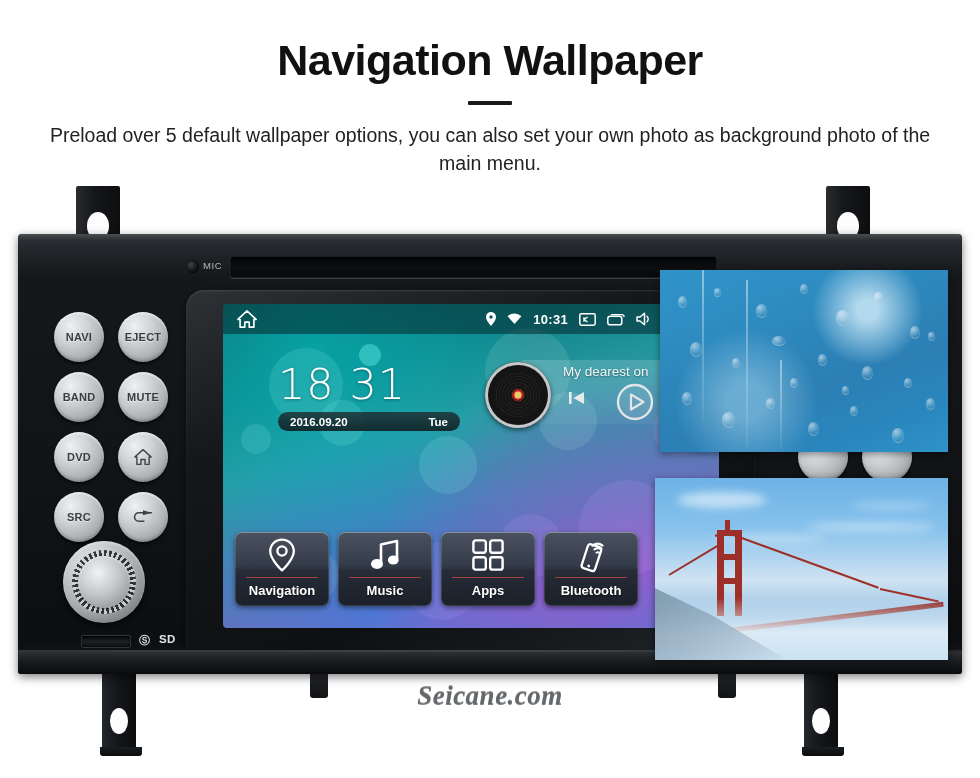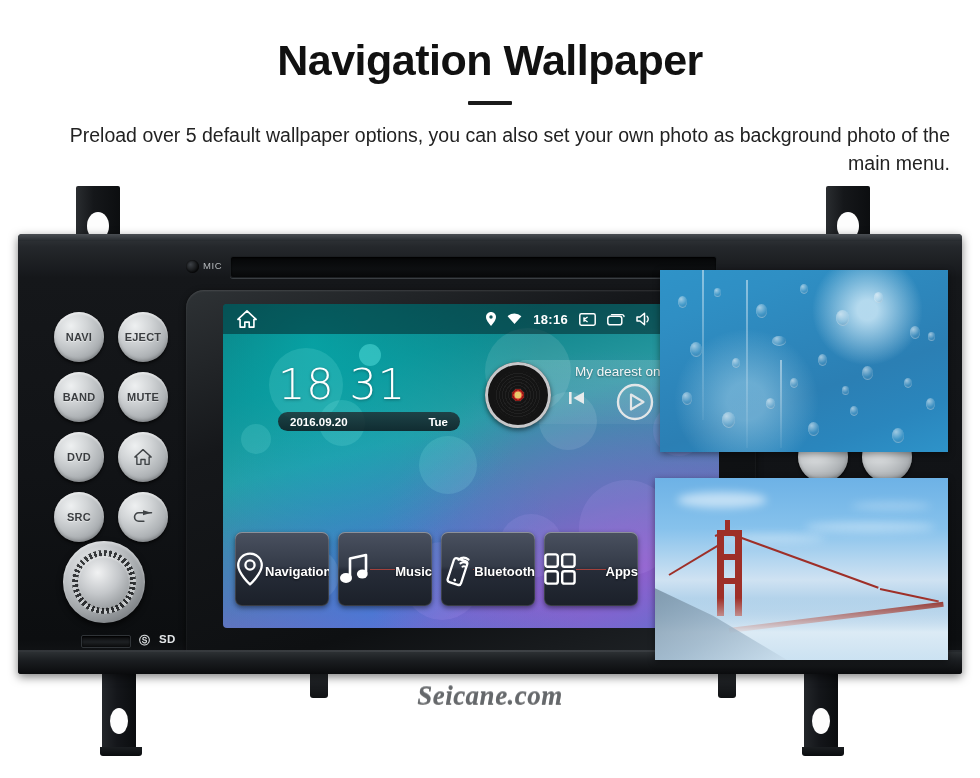--- a/index.html
+++ b/index.html
@@ -17,21 +17,21 @@
     font-size:43px;font-weight:bold;color:#111;
     letter-spacing:-0.5px;
     font-family:"Liberation Sans", sans-serif;
   }
   .title-rule{
     width:44px;height:4px;background:#1a1a1a;
     margin:16px auto 0 auto;border-radius:1px;
   }
   .subtitle{
     margin:16px auto 0 auto;width:920px;
-    font-size:19.5px;line-height:28px;color:#222;text-align:right;
+    font-size:19.5px;line-height:28px;color:#222;
   }
 
   
   .device{position:absolute;left:18px;top:186px;width:944px;height:570px;}
 
   .bracket{position:absolute;background:#16181a;}
   .bracket-top{width:44px;height:58px;top:0;border-radius:2px 2px 0 0;
     background:linear-gradient(90deg,#2a2d30 0%,#15171a 40%,#0c0e10 100%);}
   .bracket-hole{
     position:absolute;left:50%;top:26px;transform:translateX(-50%);
@@ -192,33 +192,33 @@
   }
   .vinyl::before{
     content:"";position:absolute;left:50%;top:50%;transform:translate(-50%,-50%);
     width:7px;height:7px;border-radius:50%;background:#e8c96a;
   }
   .vinyl::after{
     content:"";position:absolute;left:9px;top:9px;right:9px;bottom:9px;border-radius:50%;
     background:repeating-radial-gradient(circle,rgba(255,255,255,.05) 0 1px,rgba(0,0,0,0) 1px 3px);
   }
   .mw-title{
-    position:absolute;left:90px;top:4px;width:150px;
+    position:absolute;left:78px;top:4px;width:150px;
     color:#f2f5f6;font-size:13.5px;white-space:nowrap;overflow:hidden;
     text-shadow:0 1px 2px rgba(0,0,0,.4);
   }
   .mw-prev{position:absolute;left:82px;top:28px;cursor:pointer;}
   .mw-play{position:absolute;left:130px;top:22px;width:40px;height:40px;cursor:pointer;}
 
   .tiles{position:absolute;left:12px;bottom:22px;display:flex;gap:9px;}
   .tile{
     width:94px;height:74px;border-radius:7px;
     background:linear-gradient(180deg,#4a5160 0%,#343b48 46%,#262c38 52%,#1b2029 100%);
     box-shadow:0 2px 5px rgba(0,0,0,.45), inset 0 1px 0 rgba(255,255,255,.28), inset 0 0 0 1px rgba(255,255,255,.13);
-    display:flex;flex-direction:row;align-items:center;
+    display:flex;flex-direction:column;align-items:center;
     cursor:pointer;position:relative;overflow:hidden;
   }
   .tile-icon{height:45px;display:flex;align-items:center;justify-content:center;}
   .tile-sep{width:72px;height:1px;background:#b8443c;opacity:.85;}
   .tile-label{
     color:#fff;font-size:13px;font-weight:bold;margin-top:5px;
     text-shadow:0 1px 2px rgba(0,0,0,.6);
   }
 
   .watermark{
@@ -362,21 +362,21 @@
               <svg width="10" height="14" viewBox="0 0 10 14">
                 <path d="M5 0 C2.2 0 0 2.2 0 5 C0 8.6 5 14 5 14 C5 14 10 8.6 10 5 C10 2.2 7.8 0 5 0 Z" fill="#fff"></path>
                 <circle cx="5" cy="5" r="1.7" fill="#11575c"></circle>
               </svg>
             </span>
             <span class="sb-ic">
               <svg width="15" height="12" viewBox="0 0 15 12">
                 <path d="M7.5 11 L0.6 3.2 A10.5 10.5 0 0 1 14.4 3.2 Z" fill="#fff"></path>
               </svg>
             </span>
-            <span class="sb-time">18:16</span>
+            <span class="sb-time">10:31</span>
             <span class="sb-ic">
               <svg width="17" height="13" viewBox="0 0 17 13">
                 <rect x="0.8" y="0.8" width="15.4" height="11.4" rx="1.6" fill="none" stroke="#fff" stroke-width="1.5"></rect>
                 <path d="M5 4.2 L5 8.8 M5 6.5 L8.6 4 M5 6.5 L8.6 9" fill="none" stroke="#fff" stroke-width="1.4"></path>
               </svg>
             </span>
             <span class="sb-ic">
               <svg width="18" height="13" viewBox="0 0 18 13">
                 <rect x="0.8" y="3.2" width="14" height="8.6" rx="2.4" fill="none" stroke="#fff" stroke-width="1.5"></rect>
                 <path d="M4.5 1.6 H15 A2 2 0 0 1 17 3.6" fill="none" stroke="#fff" stroke-width="1.4" stroke-linecap="round"></path>
@@ -444,49 +444,49 @@
           <div class="tile">
             <span class="tile-icon">
               <svg width="32" height="34" viewBox="0 0 32 34">
                 <path d="M12 25 V6.5 L28 3 V21" fill="none" stroke="#fff" stroke-width="2.6" stroke-linejoin="round"></path>
                 <ellipse cx="8" cy="26" rx="6" ry="5" fill="#fff"></ellipse>
                 <ellipse cx="24.3" cy="22" rx="5.4" ry="4.6" fill="#fff"></ellipse>
               </svg>
             </span>
             <span class="tile-sep"></span>
             <span class="tile-label">Music</span>
+          </div>
+
+          <div class="tile">
+            <span class="tile-icon">
+              <svg width="32" height="32" viewBox="0 0 32 32">
+                <rect x="1.4" y="1.4" width="12.4" height="12.4" rx="2.2" fill="none" stroke="#fff" stroke-width="2.4"></rect>
+                <rect x="18.2" y="1.4" width="12.4" height="12.4" rx="2.2" fill="none" stroke="#fff" stroke-width="2.4"></rect>
+                <rect x="1.4" y="18.2" width="12.4" height="12.4" rx="2.2" fill="none" stroke="#fff" stroke-width="2.4"></rect>
+                <rect x="18.2" y="18.2" width="12.4" height="12.4" rx="2.2" fill="none" stroke="#fff" stroke-width="2.4"></rect>
+              </svg>
+            </span>
+            <span class="tile-sep"></span>
+            <span class="tile-label">Apps</span>
           </div>
 
           <div class="tile">
             <span class="tile-icon">
               <svg width="32" height="36" viewBox="0 0 32 36">
                 <g transform="rotate(18 16 22)">
                   <rect x="9" y="8" width="14" height="25" rx="2.6" fill="none" stroke="#fff" stroke-width="2.3"></rect>
                   <circle cx="16" cy="29.4" r="1.4" fill="#fff"></circle>
                 </g>
                 <path d="M17.5 8.8 C20.6 6.2 24.6 6.2 27.6 8.6" fill="none" stroke="#fff" stroke-width="2.1" stroke-linecap="round"></path>
                 <path d="M19.4 12.4 C21.4 10.8 23.8 10.8 25.8 12.3" fill="none" stroke="#fff" stroke-width="2" stroke-linecap="round"></path>
                 <path d="M21.4 15.8 C22.4 15.1 23.4 15.1 24.4 15.8" fill="none" stroke="#fff" stroke-width="1.9" stroke-linecap="round"></path>
               </svg>
             </span>
             <span class="tile-sep"></span>
             <span class="tile-label">Bluetooth</span>
-          </div>
-
-          <div class="tile">
-            <span class="tile-icon">
-              <svg width="32" height="32" viewBox="0 0 32 32">
-                <rect x="1.4" y="1.4" width="12.4" height="12.4" rx="2.2" fill="none" stroke="#fff" stroke-width="2.4"></rect>
-                <rect x="18.2" y="1.4" width="12.4" height="12.4" rx="2.2" fill="none" stroke="#fff" stroke-width="2.4"></rect>
-                <rect x="1.4" y="18.2" width="12.4" height="12.4" rx="2.2" fill="none" stroke="#fff" stroke-width="2.4"></rect>
-                <rect x="18.2" y="18.2" width="12.4" height="12.4" rx="2.2" fill="none" stroke="#fff" stroke-width="2.4"></rect>
-              </svg>
-            </span>
-            <span class="tile-sep"></span>
-            <span class="tile-label">Apps</span>
           </div>
         </div>
 
       </div>
     </div>
 
     <div class="chassis-botline"></div>
     <div class="chassis-botedge"></div>
     <div class="watermark">Seicane.com</div>
   </div>

